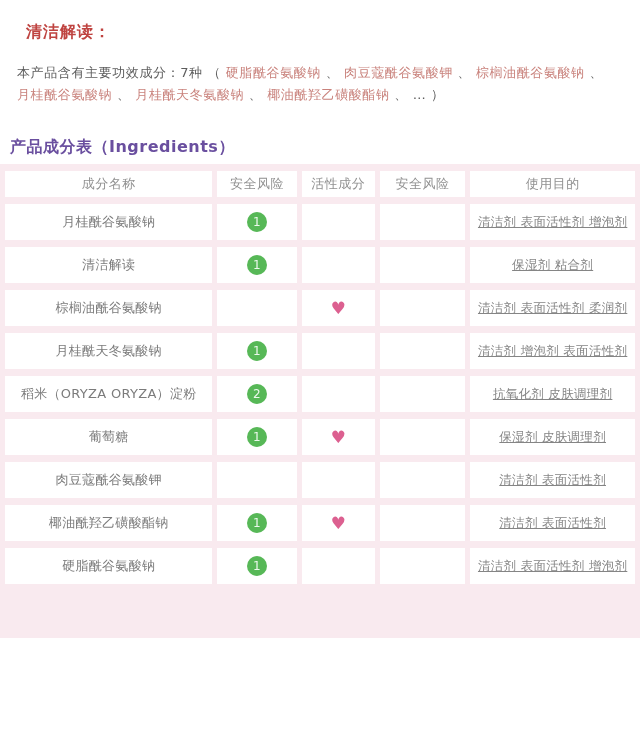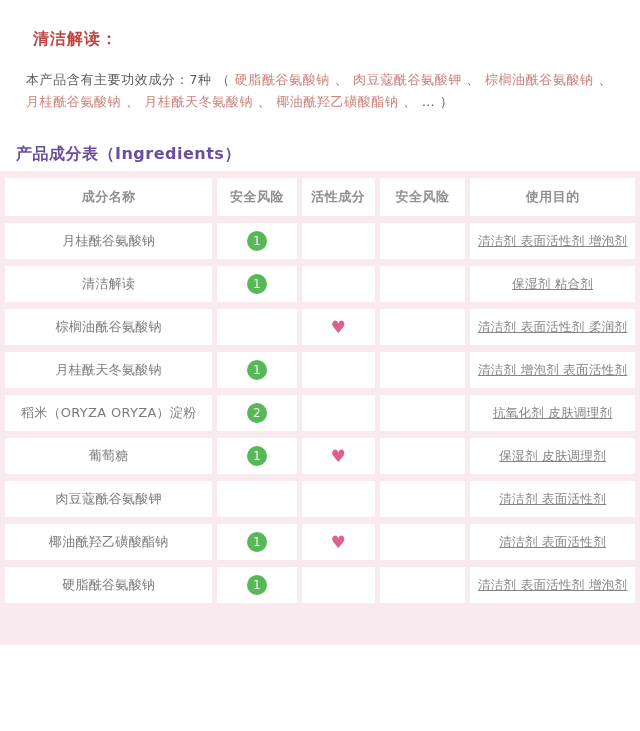--- a/index.html
+++ b/index.html
@@ -14,49 +14,49 @@
     --grid-pink:#f9eaef;
   }
   *{box-sizing:border-box;}
   html,body{margin:0;padding:0;}
   body{
     width:640px;height:731px;overflow:hidden;background:#ffffff;
     font-family:"DejaVu Sans","Liberation Sans",sans-serif;
   }
   .interp{padding:14px 20px 0 17px;}
   .interp h2{
-    margin:16px;font-size:16px;line-height:18px;font-weight:bold;
+    margin:9px;font-size:16px;line-height:18px;font-weight:bold;
     color:var(--section-title-red);letter-spacing:1px;
   }
   .interp p{
-    margin:20px 0 0 9px;font-size:13px;line-height:22px;
+    margin:20px 0 0 0;font-size:13px;line-height:22px;
     color:var(--body-text);letter-spacing:0.6px;
   }
   .interp p:first-of-type{margin-top:21px;}
   .hl{color:var(--ingredient-highlight);}
   .table-title{
-    margin:32px 0 8px 16px;font-size:16px;line-height:18px;font-weight:bold;
+    margin:32px 0 8px 10px;font-size:16px;line-height:18px;font-weight:bold;
     color:var(--table-title-purple);letter-spacing:0.5px;
   }
   .tablewrap{
     background:var(--grid-pink);
     width:640px;height:474px;
   }
   table{
     width:100%;table-layout:fixed;
     border-collapse:separate;border-spacing:5px 7px;
   }
   col.c-name{width:34%;}
   col.c-safety{width:13%;}
   col.c-active{width:12%;}
   col.c-acne{width:14%;}
   col.c-purpose{width:27%;}
   th{
-    background:#ffffff;font-weight:bold;color:var(--header-text);
-    font-size:13px;height:38px;text-align:center;letter-spacing:0.5px;
+    background:#ffffff;font-weight:normal;color:var(--header-text);
+    font-size:13px;height:26px;text-align:center;letter-spacing:0.5px;
   }
   td{
     background:#ffffff;text-align:center;vertical-align:middle;
     font-size:13px;height:36px;color:var(--cell-text);letter-spacing:0.3px;
   }
   td.purpose{font-size:12.5px;color:#858585;text-decoration:underline;}
   .badge{
     display:inline-block;width:20px;height:20px;line-height:20px;
     border-radius:50%;background:var(--badge-green);color:#ecf8ec;
     font-size:12px;text-align:center;

